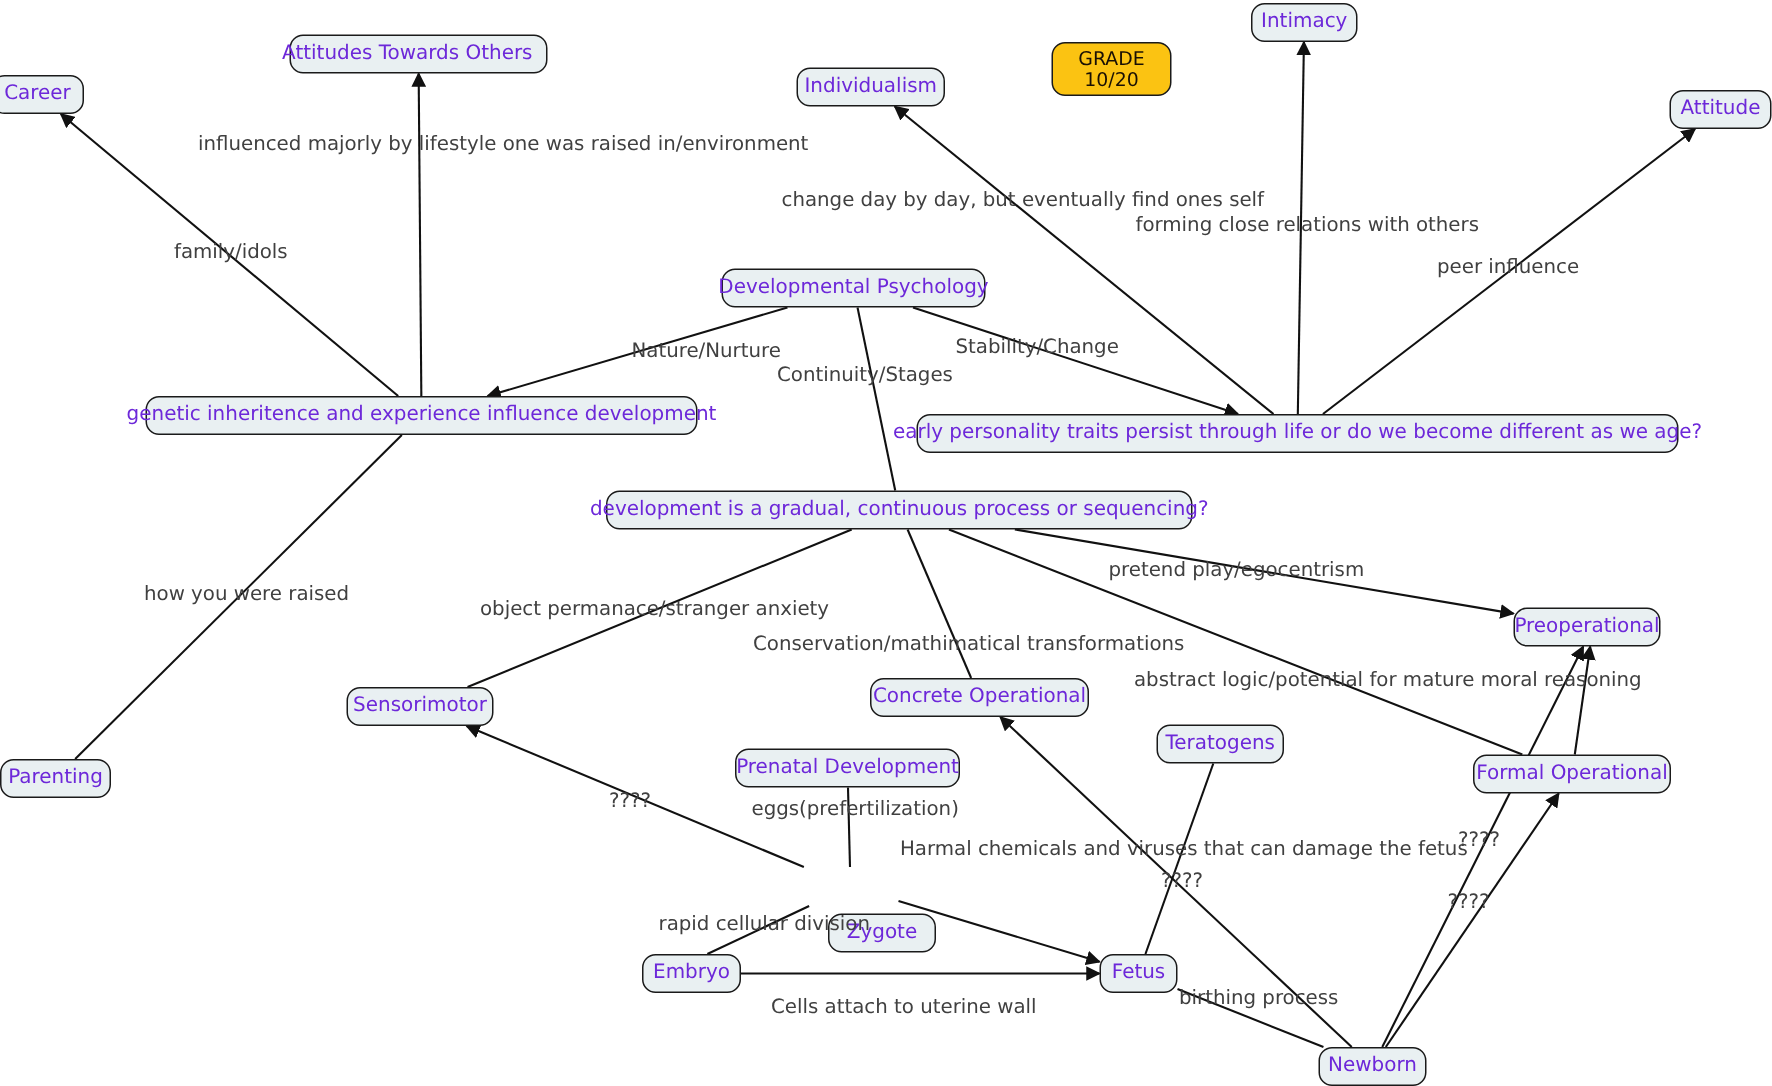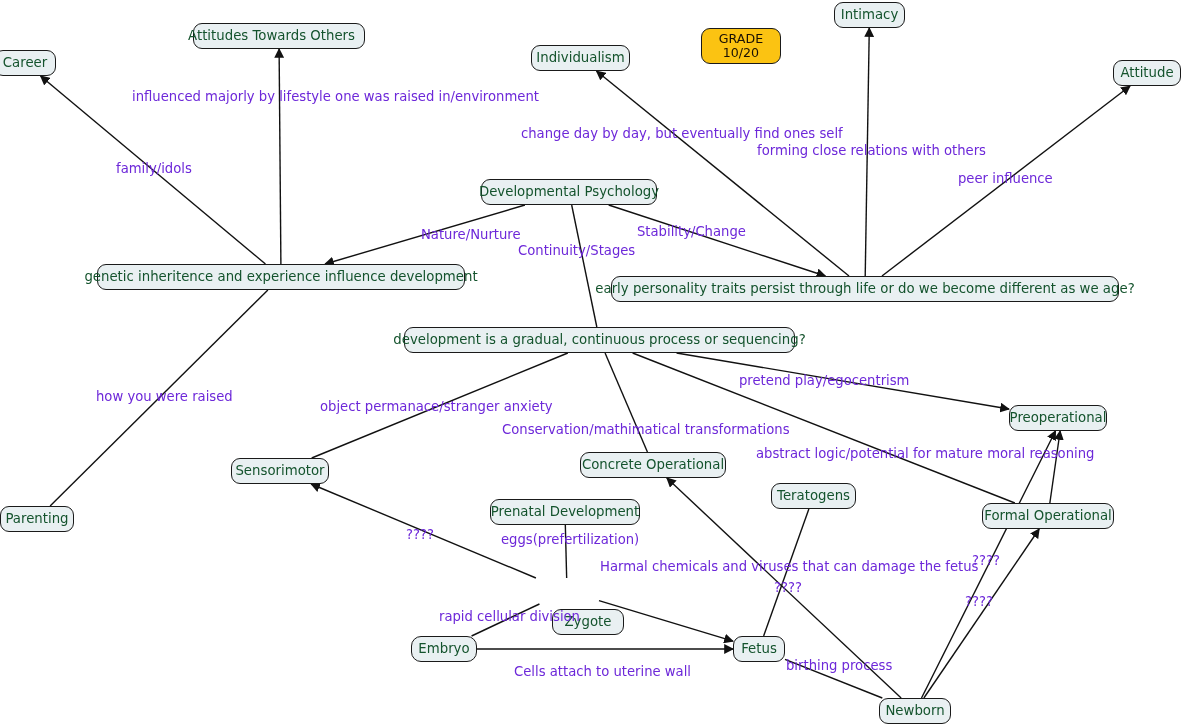--- a/index.html
+++ b/index.html
@@ -10,21 +10,21 @@
   }
   #canvas{position:relative;width:1181px;height:724px;background:#fff;}
   svg#edges{position:absolute;left:0;top:0;width:1181px;height:724px;pointer-events:none;}
 
   .node{
     position:absolute;
     box-sizing:border-box;
     background:#e9f0f2;
     border:1.6px solid #1a1a1a;
     border-radius:9px;
-    color:#14532d;
+    color:#6d28d9;
     font-size:13.3px;
     line-height:1;
     display:flex;align-items:center;justify-content:center;
     padding:0 9px;
     white-space:nowrap;
     height:26px;
   }
 
   .grade{
     position:absolute;
@@ -35,21 +35,21 @@
     font-size:12.6px;
     line-height:14px;
     text-align:center;
     display:flex;flex-direction:column;align-items:center;justify-content:center;
     padding:3px 8px;
   }
 
   .elabel{
     position:absolute;
     font-size:13.2px;
-    color:#6d28d9;
+    color:#404040;
     white-space:nowrap;
     line-height:1;
     background:transparent;
   }
 </style>
 </head>
 <body>
 
 <div id="canvas">
   <svg id="edges" xmlns="http://www.w3.org/2000/svg">
@@ -131,21 +131,21 @@
       </div>
       <div class="node" style="left: 490px; top: 499px; width: 150px;">
         <span>Prenatal Development</span>
       </div>
       <div class="node" style="left: 771px; top: 483px; width: 85px;">
         <span>Teratogens</span>
       </div>
       <div class="node" style="left: 552px; top: 578px; width: 72px; margin-top: 31px;">
         <span>Zygote</span>
       </div>
-      <div class="node" style="left: 411px; top: 636px; width: 66px; border-radius: 10px;">
+      <div class="node" style="left: 428px; top: 636px; width: 66px;">
         <span>Embryo</span>
       </div>
       <div class="node" style="left: 733px; top: 636px; width: 52px;">
         <span>Fetus</span>
       </div>
       <div class="node" style="left: 879px; top: 698px; width: 72px;">
         <span>Newborn</span>
       </div>
     </div>
   <div id="label-layer">

